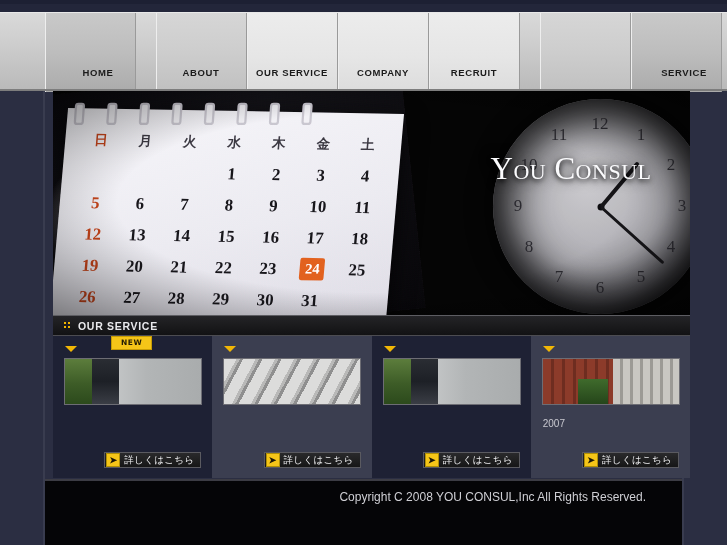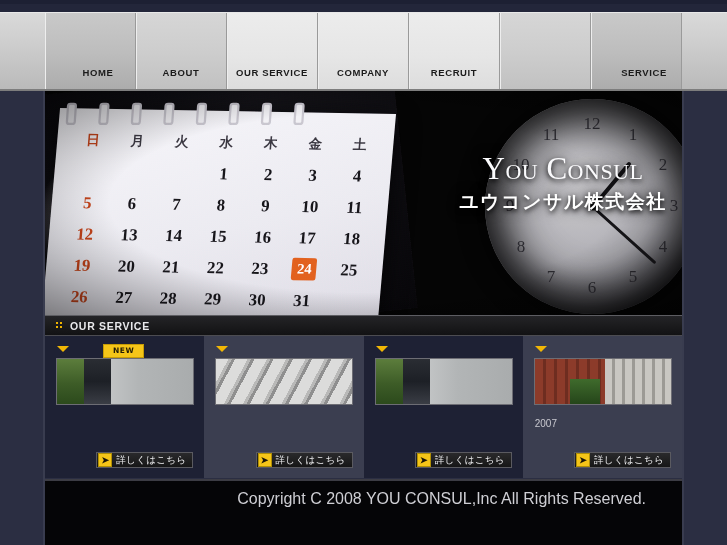--- a/index.html
+++ b/index.html
@@ -69,29 +69,30 @@
   }
   .nav-item .lbl {
     font-size: 9.5px;
     font-weight: bold;
     letter-spacing: 0.6px;
     color: #1b1b1b;
     font-family: "Liberation Sans", sans-serif;
     white-space: nowrap;
   }
   .nav-item.t-dark  { background: linear-gradient(180deg,#c9c9c9 0%, #bdbdbd 50%, #ababab 100%); padding-left: 16px; }
-  .nav-item.t-mid   { background: linear-gradient(180deg,#d6d6d6 0%, #cdcdcd 50%, #c0c0c0 100%); }
+  .nav-item.t-mid   { background: linear-gradient(180deg,#d6d6d6 0%, #cdcdcd 50%, #c0c0c0 100%); margin-left: 20px; }
   .nav-item.t-light { background: linear-gradient(180deg,#ececec 0%, #e6e6e6 55%, #dcdcdc 100%); }
 
   
   .content {
     position: absolute;
     left: 45px; top: 91px;
     width: 637px;
     height: 454px;
+    padding-left: 8px;
   }
 
   
   .hero {
     position: relative;
     width: 637px;
     height: 224px;
     background: #050505;
     overflow: hidden;
   }
@@ -214,21 +215,21 @@
   .svc-card.alt-b{ background:#3b3e50; }
 
   .svc-caret{
     position:absolute; left:12px; top:10px;
     width:0; height:0;
     border-left:6px solid transparent;
     border-right:6px solid transparent;
     border-top:6px solid #f2b705;
   }
   .svc-new{
-    position:absolute; left:58px; top:8px;
+    position:absolute; left:58px; top:0;
     background:#f5c518; color:#231d05;
     font-size:7.5px; font-weight:bold; letter-spacing:.5px;
     padding:1px 9px 2px; border:1px solid #c79c05;
     font-family:"DejaVu Sans", sans-serif;
   }
   .svc-thumb{
     position:absolute; left:11px; top:22px;
     width:138px; height:47px;
     border:1px solid #6d6d74;
     overflow:hidden;
@@ -305,21 +306,21 @@
   
   .footer{
     position:absolute;
     left:0; top:388px;
     width:637px; height:66px;
     background:#050507;
     border-top:2px solid #3c3c44;
   }
   .footer .copy{
     position:absolute; right:36px; top:9px;
-    color:#cfcfd4; font-size:16px;
+    color:#cfcfd4; font-size:12px;
     font-family:"Liberation Sans", sans-serif;
   }
 
   .page-edge-l{
     position:absolute; left:43px; top:91px; width:2px; height:454px;
     background:rgba(255,255,255,.07);
   }
   .page-edge-r{
     position:absolute; left:682px; top:91px; width:2px; height:454px;
     background:rgba(255,255,255,.07);
@@ -439,21 +440,20 @@
         <div class="num" style="left: 35.9859px; top: 66px;">10</div>
         <div class="num" style="left: 66px; top: 35.9859px;">11</div>
         <div class="hand" style="width: 58px; height: 4px; transform: translate(0px, -50%) rotate(-50deg);"></div>
         <div class="hand" style="width: 84px; height: 3px; transform: translate(0px, -50%) rotate(42deg);"></div>
       </div>
 
     <div class="hero-vignette"></div>
 
     <div class="hero-logo">
       <div class="en">You Consul</div>
-      <div class="jp">ユウコンサル株式会社</div>
     </div>
   </div>
 
   <div class="section-head">
     <span class="sec-dots">
       <i></i>
         <i></i>
         <i></i>
         <i></i>
     </span>

